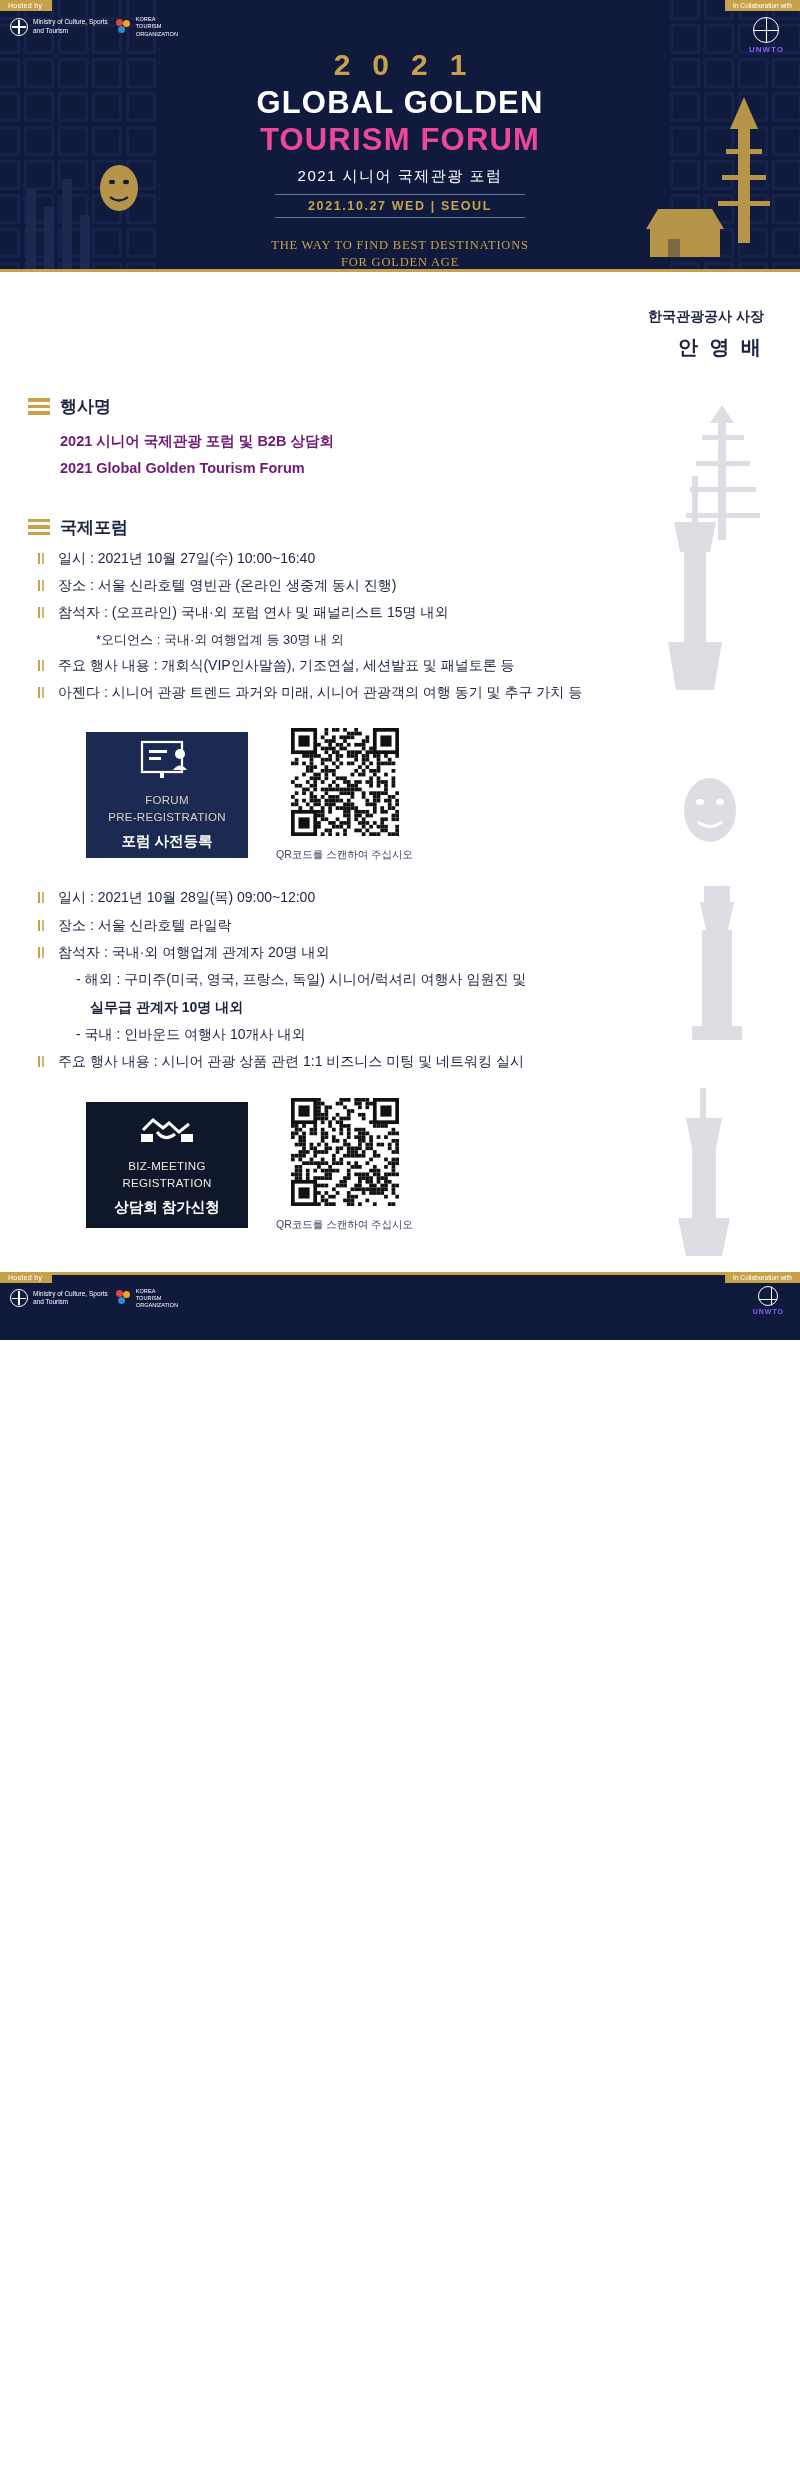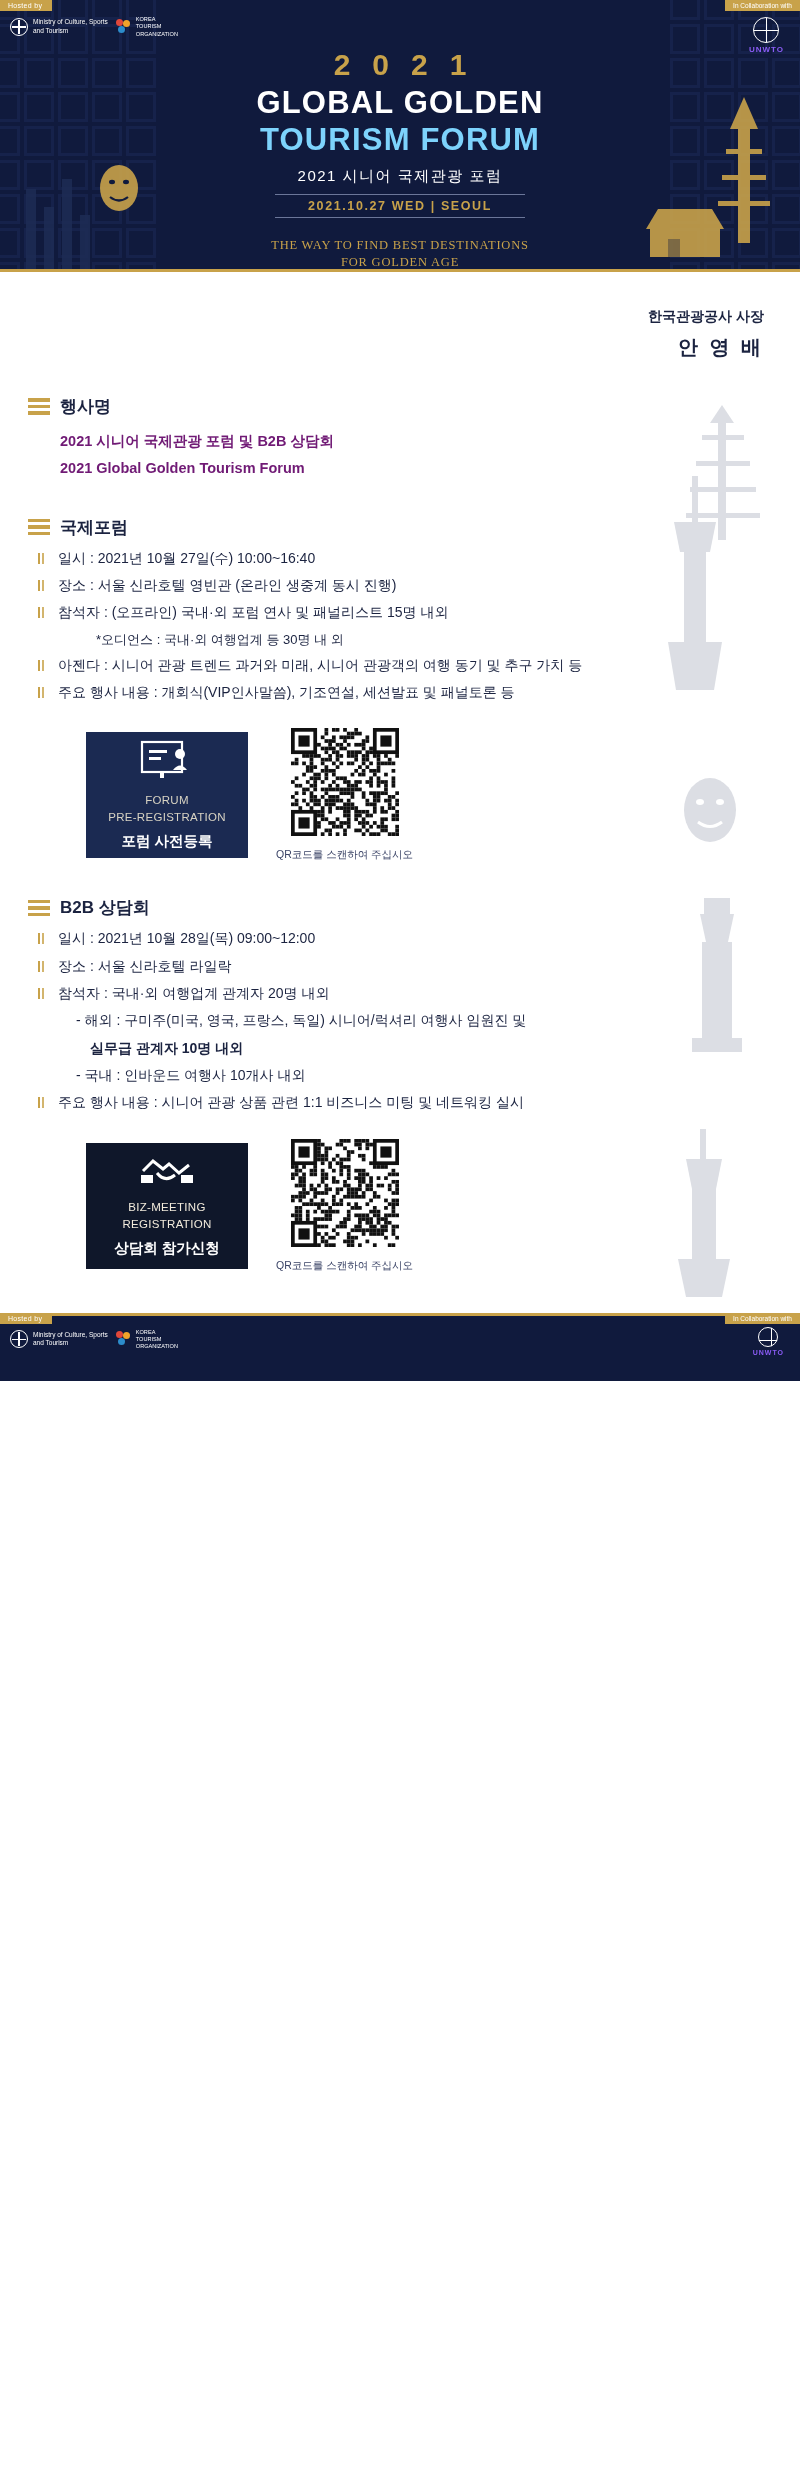--- a/index.html
+++ b/index.html
@@ -101,21 +101,21 @@
   .hero-center { position: relative; z-index: 4; text-align: center; padding-top: 48px; }
   .h-year {
     color: #c8a24a; font-size: 30px; font-weight: bold;
     letter-spacing: 22px; margin-left: 22px;
   }
   .h-title1 {
     color: #ffffff; font-size: 31px; font-weight: bold;
     letter-spacing: 1.2px; margin-top: 3px;
   }
   .h-title2 {
-    color: #7dd3fc; font-size: 31px; font-weight: bold;
+    color: #ec4899; font-size: 31px; font-weight: bold;
     letter-spacing: 1.2px; margin-top: 1px;
   }
   .h-korean {
     color: #ffffff; font-size: 15px; margin-top: 9px; letter-spacing: 1.5px;
   }
   .h-date-wrap {
     margin: 8px auto 0; width: 250px;
     border-top: 1px solid #6b7699; border-bottom: 1px solid #6b7699;
     padding: 4px 0;
   }
@@ -439,25 +439,25 @@
               <s></s>
             </span><span>장소 : 서울 신라호텔 영빈관 (온라인 생중계 동시 진행)</span></li>
           <li><span class="tri">
               <s></s>
               <s></s>
             </span><span>참석자 : (오프라인) 국내·외 포럼 연사 및 패널리스트 15명 내외</span></li>
           <li class="note"><span>*오디언스 : 국내·외 여행업계 등 30명 내 외</span></li>
           <li><span class="tri">
               <s></s>
               <s></s>
+            </span><span>주요 행사 내용 : 개회식(VIP인사말씀), 기조연설, 세션발표 및 패널토론 등</span></li>
+          <li><span class="tri">
+              <s></s>
+              <s></s>
             </span><span>아젠다 : 시니어 관광 트렌드 과거와 미래, 시니어 관광객의 여행 동기 및 추구 가치 등</span></li>
-          <li><span class="tri">
-              <s></s>
-              <s></s>
-            </span><span>주요 행사 내용 : 개회식(VIP인사말씀), 기조연설, 세션발표 및 패널토론 등</span></li>
         </ul>
 
     <div class="reg-row">
       <svg class="deco" style="right:18px; top:34px;" width="96" height="96" viewBox="0 0 96 96">
         <ellipse cx="48" cy="48" rx="26" ry="32" fill="#dcdee4"></ellipse>
         <ellipse cx="38" cy="40" rx="4" ry="3" fill="#ffffff"></ellipse>
         <ellipse cx="58" cy="40" rx="4" ry="3" fill="#ffffff"></ellipse>
         <path d="M36 60 q12 9 24 0" stroke="#ffffff" stroke-width="3" fill="none"></path>
       </svg>
       <div class="reg-card">
@@ -823,28 +823,20 @@
 
   <div class="section" style="margin-top:22px;">
     <svg class="deco" style="right:26px; top:-6px;" width="110" height="170" viewBox="0 0 110 170">
       <g fill="#dcdee4">
         <rect x="40" y="8" width="26" height="16"></rect>
         <polygon points="36,24 70,24 64,52 42,52"></polygon>
         <rect x="38" y="52" width="30" height="96"></rect>
         <rect x="28" y="148" width="50" height="14"></rect>
       </g>
     </svg>
-    <div class="sec-head">
-      <div class="bars">
-            <i></i>
-            <i></i>
-            <i></i>
-          </div>
-      <div class="sec-title">B2B 상담회</div>
-    </div>
     <ul class="bullets" id="b2b-list">
           <li><span class="tri">
               <s></s>
               <s></s>
             </span><span>일시 : 2021년 10월 28일(목) 09:00~12:00</span></li>
           <li><span class="tri">
               <s></s>
               <s></s>
             </span><span>장소 : 서울 신라호텔 라일락</span></li>
           <li><span class="tri">

